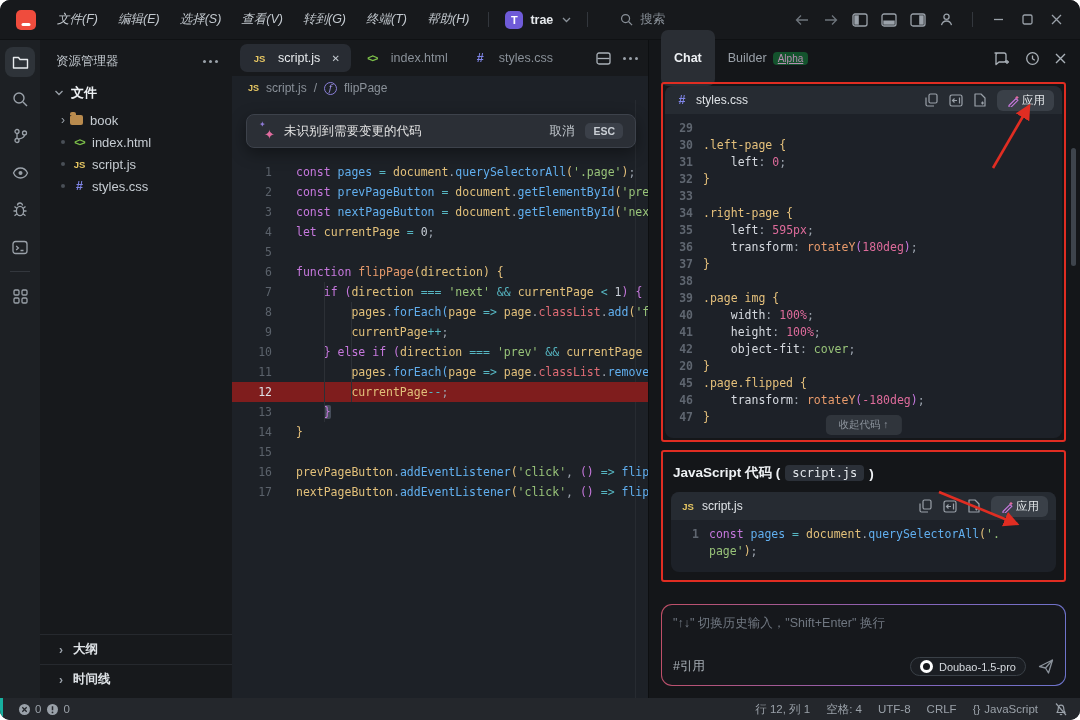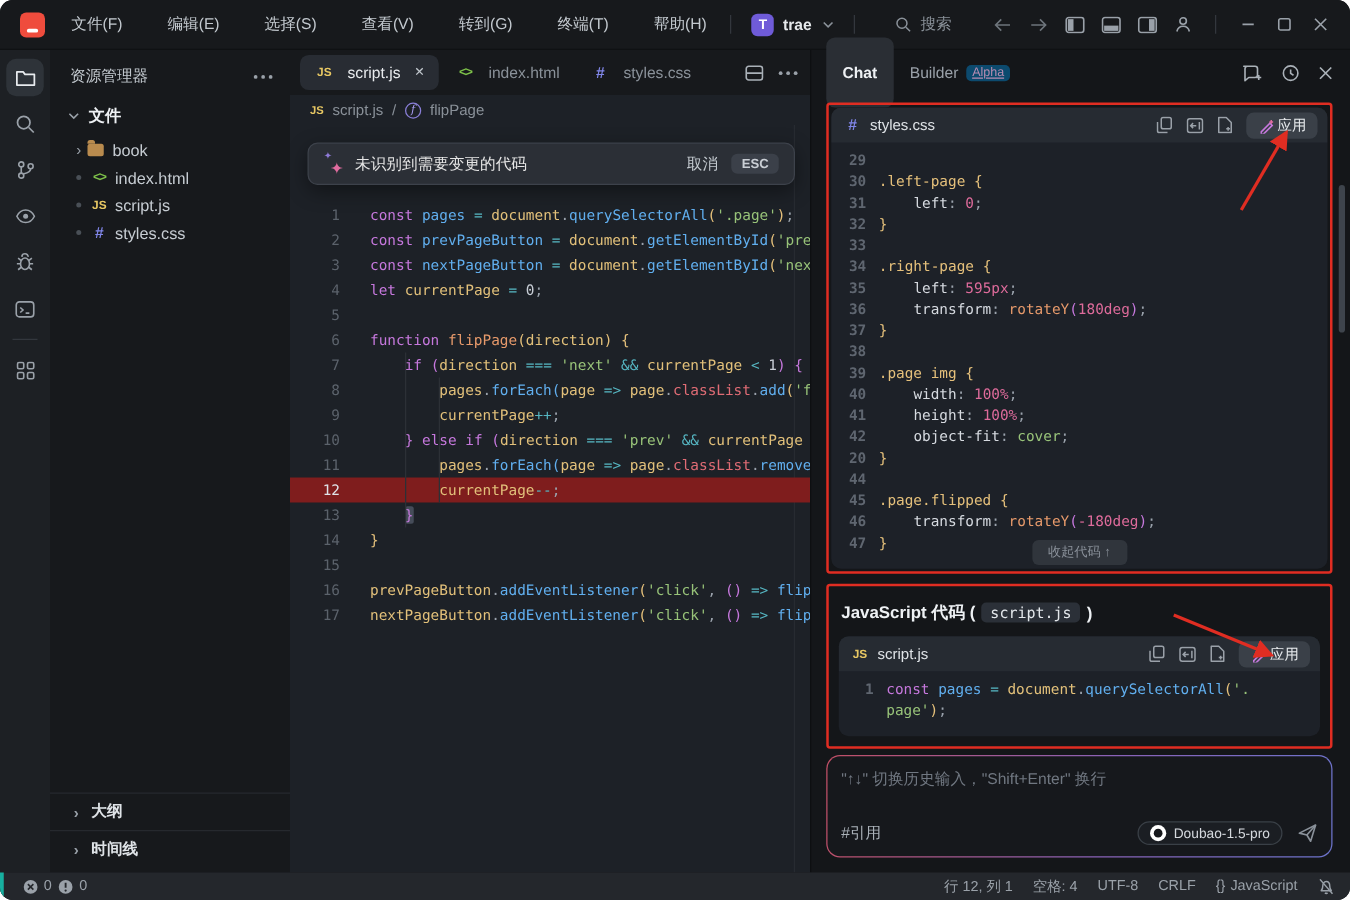--- a/index.html
+++ b/index.html
@@ -6,21 +6,21 @@
   *{box-sizing:border-box;}
   .window{width:1080px;height:720px;background:#141619;border-radius:10px;overflow:hidden;
     display:flex;flex-direction:column;font-family:"Liberation Sans",sans-serif;color:#c8ced5;position:relative;}
   svg{display:block;}
 
   
   .titlebar{height:40px;flex:0 0 40px;background:#17191c;display:flex;align-items:center;
     padding:0 10px;border-bottom:1px solid #0f1113;}
   .logo{width:20px;height:20px;border-radius:5px;background:#ef4c3d;margin:0 12px 0 6px;position:relative;flex:0 0 20px;}
   .logo i{position:absolute;left:50%;transform:translateX(-50%);bottom:4px;width:9px;height:3px;border-radius:2px;background:#fff;}
-  #menubar{display:flex;gap:18px;}
+  #menubar{display:flex;gap:2px;font-style:italic;}
   .menu-item{padding:4px 9px;font-size:12.5px;color:#c3c9cf;border-radius:5px;cursor:default;}
   .tb-sep{width:1px;height:15px;background:#33373d;margin:0 10px;}
   .ws{display:flex;align-items:center;gap:7px;padding:3px 6px;border-radius:6px;}
   .ws-avatar{width:18px;height:18px;border-radius:5px;background:#6f5bd8;color:#fff;font-size:11px;font-weight:bold;
     display:flex;align-items:center;justify-content:center;}
   .ws-name{font-size:12.5px;color:#e6e9ec;font-weight:600;}
   .chev-down{color:#8a9199;font-size:10px;margin-left:2px;}
   .search{display:flex;align-items:center;gap:7px;color:#8a9199;font-size:12.5px;margin-left:22px;}
   .tb-right{margin-left:auto;display:flex;align-items:center;gap:2px;color:#aab1b8;}
   .tb-btn{width:27px;height:26px;display:flex;align-items:center;justify-content:center;border-radius:6px;color:#9aa1a9;}
@@ -98,21 +98,21 @@
   .tk-sel{color:#e5c07b;}
   .tk-pw{color:#d6dae0;}
   .tk-pk{color:#de6b9b;}
   .tk-b2c{color:#c678dd;background:#454c59;border-radius:2px;}
 
   
   .chat{flex:1;background:#141619;border-left:1px solid #0d0f11;display:flex;flex-direction:column;position:relative;min-width:0;}
   .chat-tabs{height:36px;flex:0 0 36px;display:flex;align-items:center;padding:0 14px 0 12px;}
   .chat-tab{font-size:12.5px;color:#9aa1a9;padding:21px 13px;border-radius:7px;display:flex;align-items:center;}
   .chat-tab.active{background:#2a2e34;color:#eef1f4;font-weight:600;}
-  .alpha{font-size:10px;color:#b78cb1;background:#0c4a6e;border-radius:4px;padding:1px 5px;margin-left:6px;text-decoration:underline;}
+  .alpha{font-size:10px;color:#b78cb1;background:#14532d;border-radius:4px;padding:1px 5px;margin-left:6px;text-decoration:underline;}
   .chat-actions{margin-left:auto;display:flex;gap:15px;color:#aab1b8;align-items:center;}
   .chat-body{flex:1;padding:6px 14px 0 12px;min-height:0;}
   .redbox{border:2px solid #e02d22;border-radius:3px;}
   .rb1{padding:2px;}
   .card{background:#1d2128;border-radius:8px;overflow:hidden;position:relative;}
   .card-head{height:28px;background:#262b32;display:flex;align-items:center;gap:7px;padding:0 8px 0 10px;font-size:12px;color:#dfe3e7;}
   .card-head .ficon{margin-right:0;flex:0 0 14px;width:14px;}
   .card-icons{margin-left:auto;display:flex;align-items:center;gap:11px;color:#9aa1a9;}
   .apply-btn{display:flex;align-items:center;gap:2px;background:#3a4048;border-radius:6px;padding:3px 9px;font-size:11.5px;color:#e8ebee;}
   .card-code{font-family:"DejaVu Sans Mono",monospace;font-size:11.5px;line-height:17px;padding:6px 0 12px;}
@@ -581,24 +581,20 @@
                 </div>
                 <div class="cl">
                   <span class="g">42</span>
                   <span class="ct"><span>    </span><span class="tk-pw">object-fit</span><span class="tk-p">:</span><span> </span><span class="tk-s">cover</span><span class="tk-p">;</span></span>
                 </div>
                 <div class="cl">
                   <span class="g">20</span>
                   <span class="ct"><span class="tk-b1">}</span></span>
                 </div>
                 <div class="cl">
-                  <span class="g">44</span>
-                  <span class="ct"></span>
-                </div>
-                <div class="cl">
                   <span class="g">45</span>
                   <span class="ct"><span class="tk-sel">.page.flipped</span><span> </span><span class="tk-b1">{</span></span>
                 </div>
                 <div class="cl">
                   <span class="g">46</span>
                   <span class="ct"><span>    </span><span class="tk-pw">transform</span><span class="tk-p">:</span><span> </span><span class="tk-f">rotateY</span><span class="tk-b2">(</span><span class="tk-pk">-180deg</span><span class="tk-b2">)</span><span class="tk-p">;</span></span>
                 </div>
                 <div class="cl">
                   <span class="g">47</span>
                   <span class="ct"><span class="tk-b1">}</span></span>

